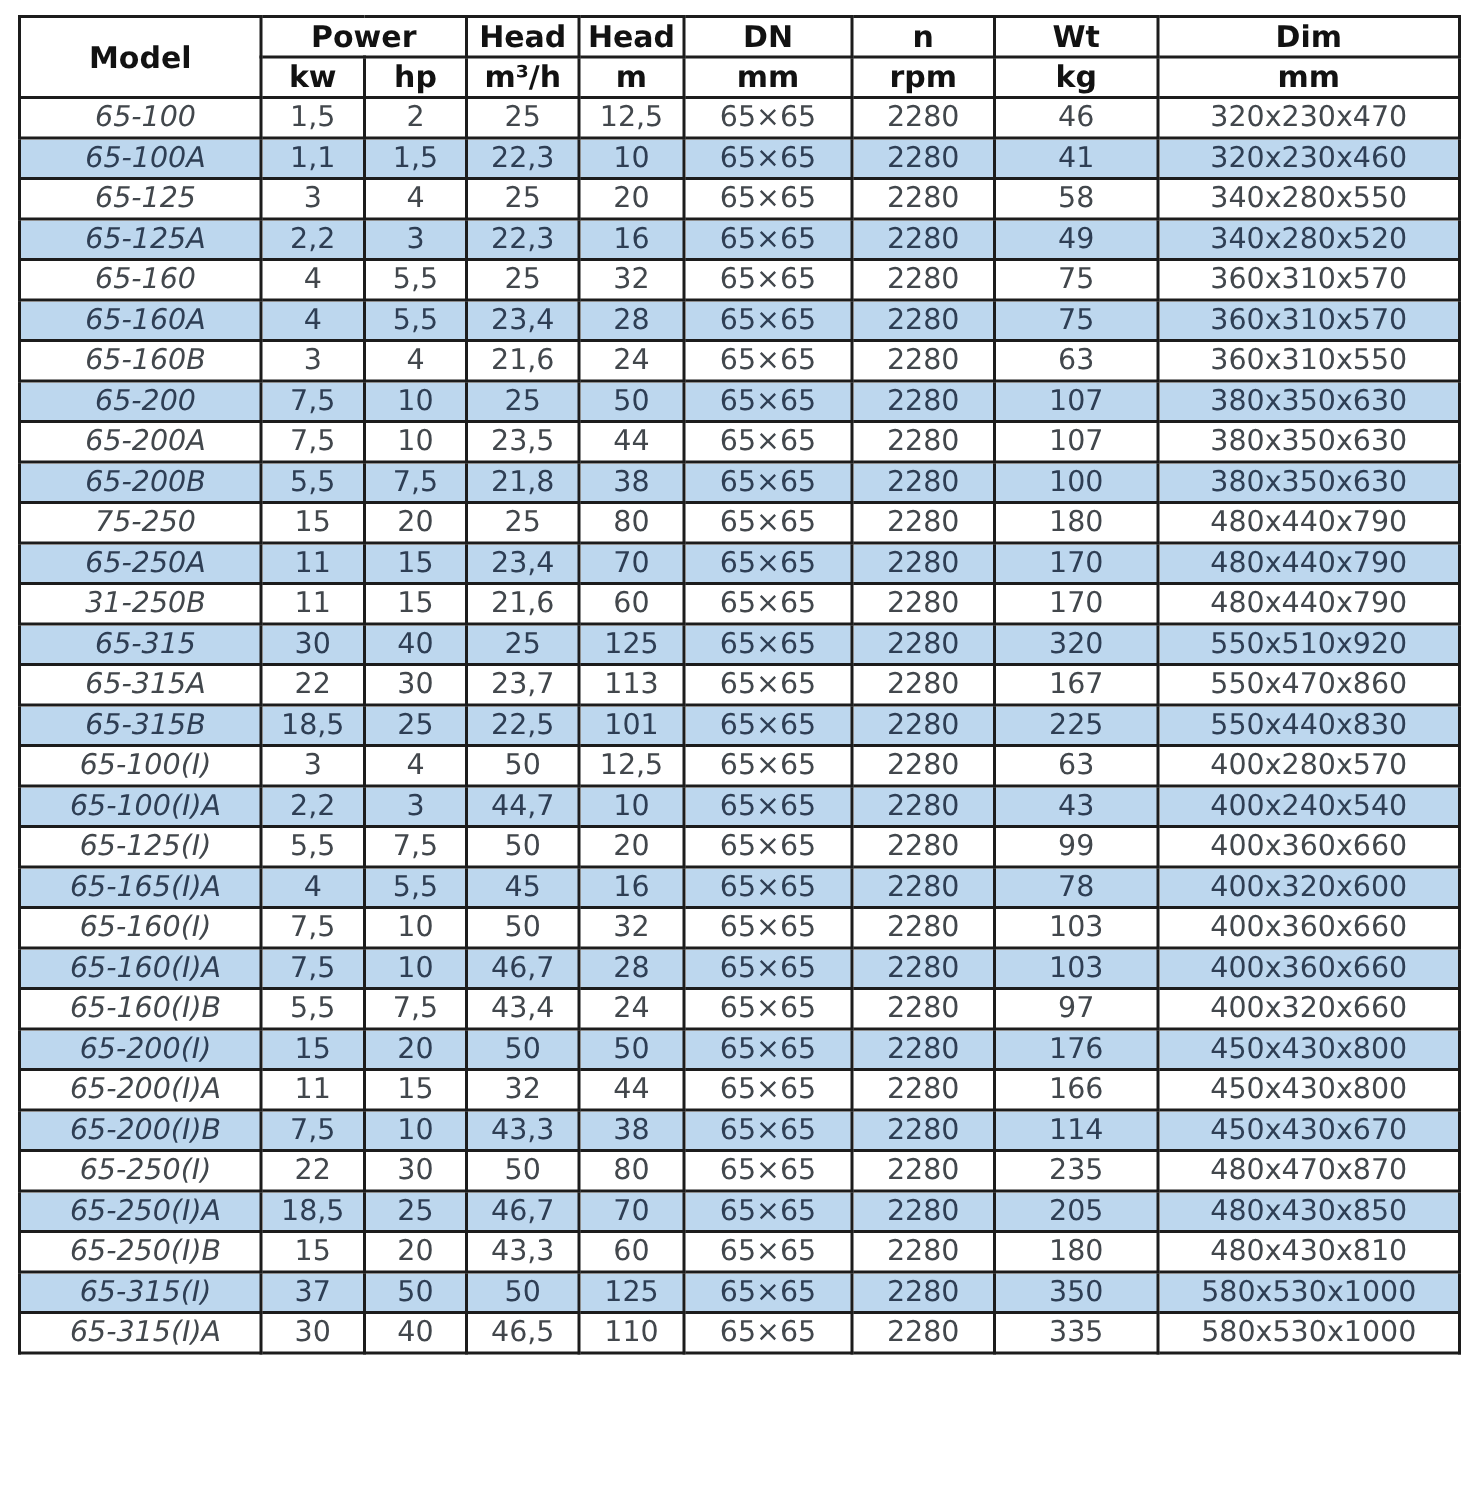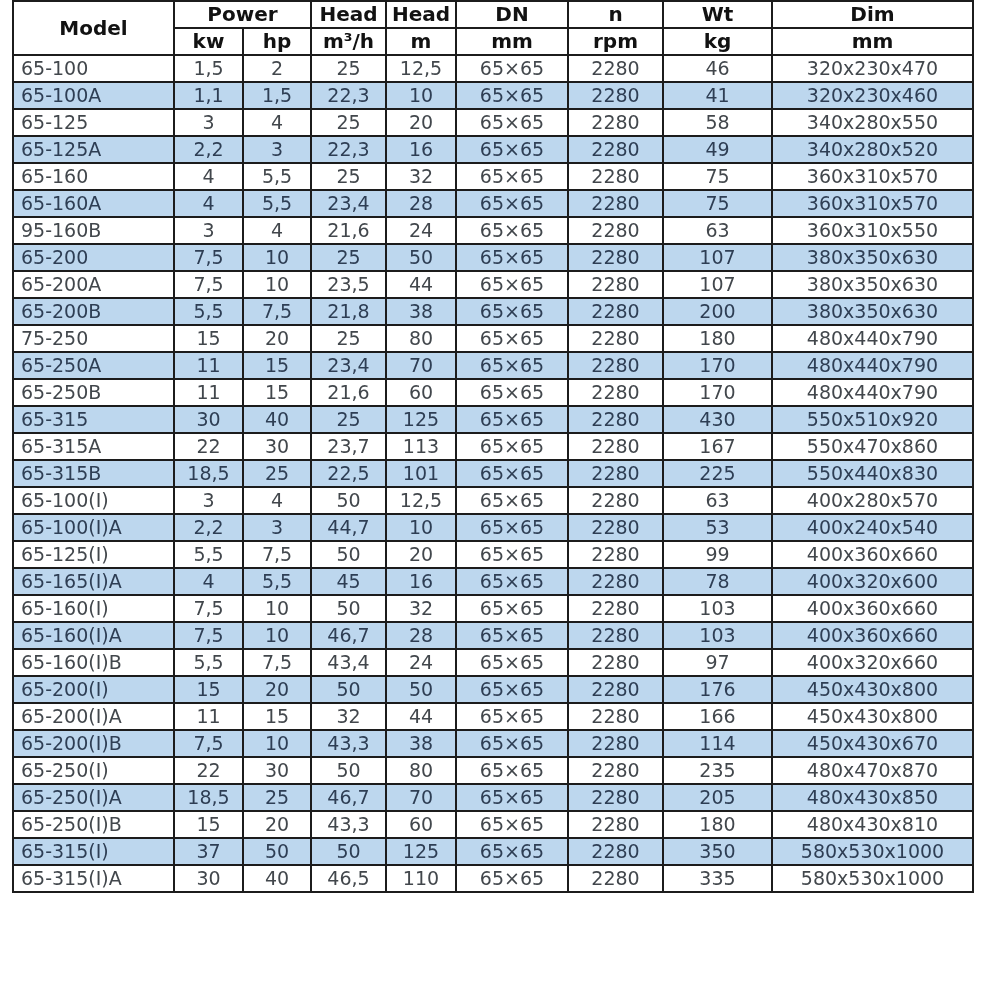--- a/index.html
+++ b/index.html
@@ -4,21 +4,21 @@
 <style>
   * { box-sizing: border-box; }
   html, body {
     margin: 0; padding: 0;
     width: 986px; height: 1000px;
     background: #ffffff;
     font-family: "DejaVu Sans", "Liberation Sans", sans-serif;
   }
   .table-wrap {
     position: absolute;
-    left: 12px; top: 0;
+    left: 12px; top: 10px;
   }
   table.spec-table {
     border-collapse: collapse;
     table-layout: fixed;
     width: 960px;
   }
   th, td {
     border: 2px solid var(--border-color, #1c1c1c);
     height: 27px;
     padding: 0;
@@ -33,22 +33,23 @@
     font-weight: bold;
     color: var(--header-text, #121212);
     background: #ffffff;
   }
   td {
     font-size: 19px;
     color: var(--body-text, #42474c);
     background: var(--row-white, #ffffff);
   }
   td.model-col {
-    text-align: left;
+    text-align: center;
     padding-left: 7px;
+    font-style: italic;
   }
   tbody tr.alt td {
     background: var(--row-alt, #bdd7ee);
     color: var(--body-text-alt, #2e3e54);
   }
 </style>
 </head>
 <body>
 
 <div class="table-wrap">
@@ -147,21 +148,21 @@
           <td>4</td>
           <td>5,5</td>
           <td>23,4</td>
           <td>28</td>
           <td>65×65</td>
           <td>2280</td>
           <td>75</td>
           <td>360x310x570</td>
         </tr>
         <tr>
-          <td class="model-col">95-160B</td>
+          <td class="model-col">65-160B</td>
           <td>3</td>
           <td>4</td>
           <td>21,6</td>
           <td>24</td>
           <td>65×65</td>
           <td>2280</td>
           <td>63</td>
           <td>360x310x550</td>
         </tr>
         <tr class="alt">
@@ -187,21 +188,21 @@
           <td>380x350x630</td>
         </tr>
         <tr class="alt">
           <td class="model-col">65-200B</td>
           <td>5,5</td>
           <td>7,5</td>
           <td>21,8</td>
           <td>38</td>
           <td>65×65</td>
           <td>2280</td>
-          <td>200</td>
+          <td>100</td>
           <td>380x350x630</td>
         </tr>
         <tr>
           <td class="model-col">75-250</td>
           <td>15</td>
           <td>20</td>
           <td>25</td>
           <td>80</td>
           <td>65×65</td>
           <td>2280</td>
@@ -213,39 +214,39 @@
           <td>11</td>
           <td>15</td>
           <td>23,4</td>
           <td>70</td>
           <td>65×65</td>
           <td>2280</td>
           <td>170</td>
           <td>480x440x790</td>
         </tr>
         <tr>
-          <td class="model-col">65-250B</td>
+          <td class="model-col">31-250B</td>
           <td>11</td>
           <td>15</td>
           <td>21,6</td>
           <td>60</td>
           <td>65×65</td>
           <td>2280</td>
           <td>170</td>
           <td>480x440x790</td>
         </tr>
         <tr class="alt">
           <td class="model-col">65-315</td>
           <td>30</td>
           <td>40</td>
           <td>25</td>
           <td>125</td>
           <td>65×65</td>
           <td>2280</td>
-          <td>430</td>
+          <td>320</td>
           <td>550x510x920</td>
         </tr>
         <tr>
           <td class="model-col">65-315A</td>
           <td>22</td>
           <td>30</td>
           <td>23,7</td>
           <td>113</td>
           <td>65×65</td>
           <td>2280</td>
@@ -275,21 +276,21 @@
           <td>400x280x570</td>
         </tr>
         <tr class="alt">
           <td class="model-col">65-100(I)A</td>
           <td>2,2</td>
           <td>3</td>
           <td>44,7</td>
           <td>10</td>
           <td>65×65</td>
           <td>2280</td>
-          <td>53</td>
+          <td>43</td>
           <td>400x240x540</td>
         </tr>
         <tr>
           <td class="model-col">65-125(I)</td>
           <td>5,5</td>
           <td>7,5</td>
           <td>50</td>
           <td>20</td>
           <td>65×65</td>
           <td>2280</td>

